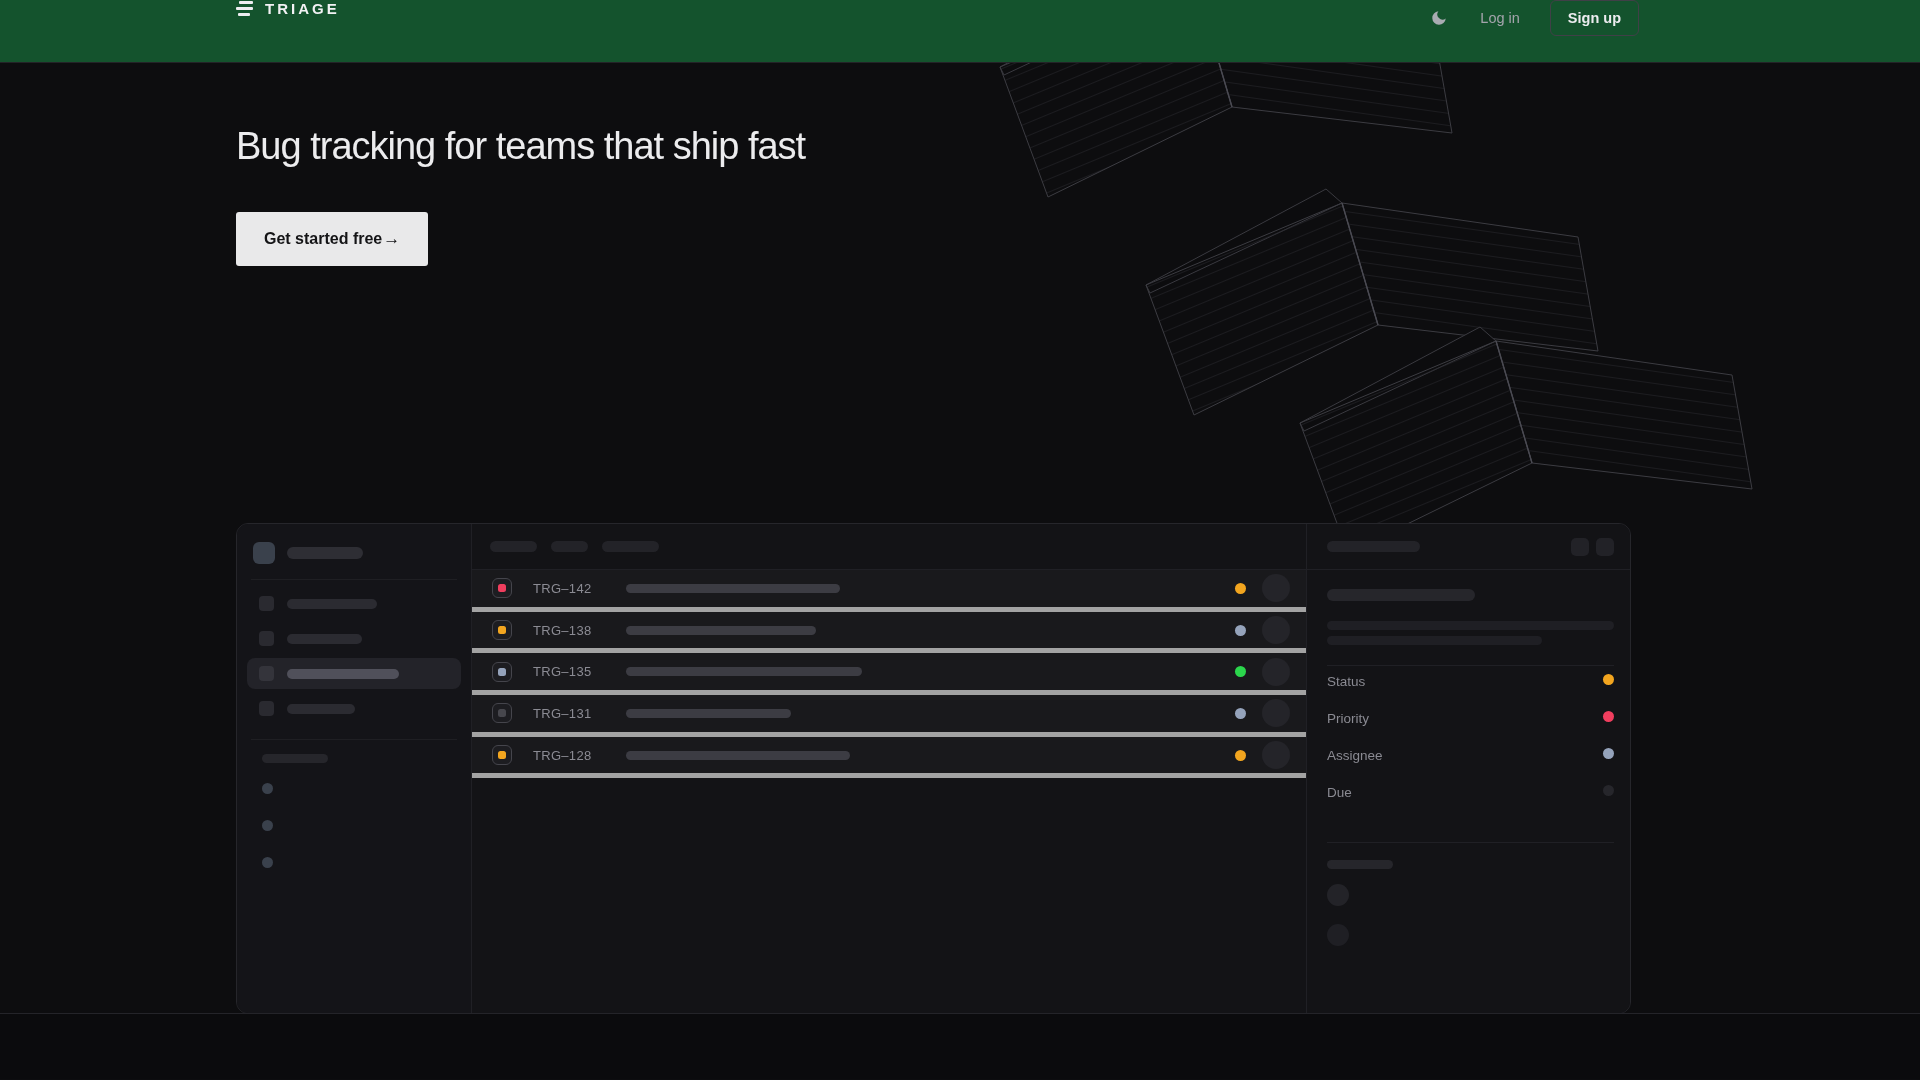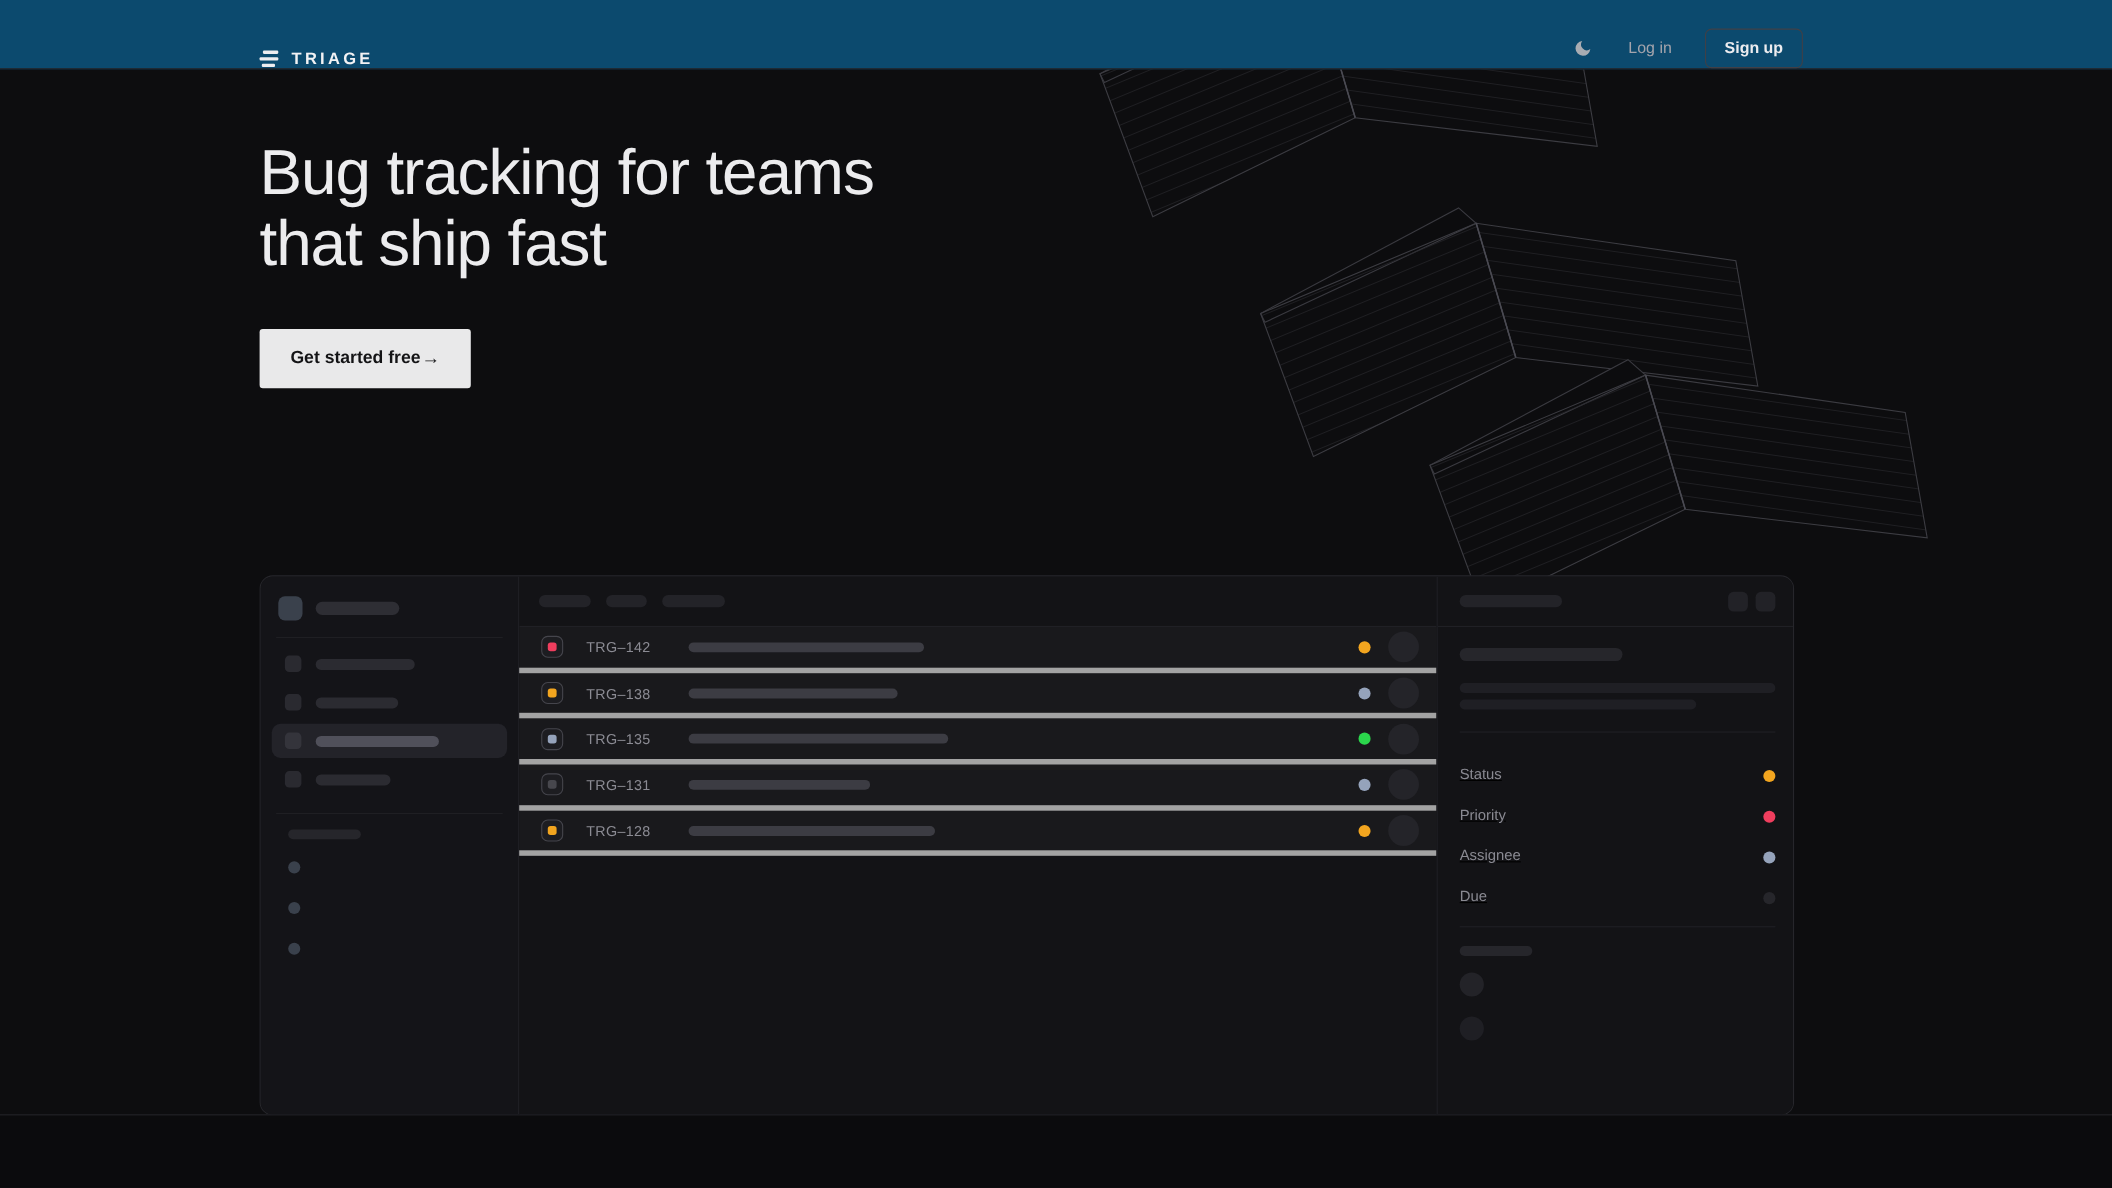--- a/index.html
+++ b/index.html
@@ -1,41 +1,41 @@
 <!DOCTYPE html>
 <html><head>
 <meta charset="utf-8">
 <style>
   * { margin:0; padding:0; box-sizing:border-box; }
   html,body { background:#0d0d0f; }
   body { font-family:"Liberation Sans", sans-serif; }
   .page { position:relative; width:1920px; height:1080px; background:#0d0d0f; overflow:hidden; }
 
   
-  .nav { position:relative; z-index:5; display:flex; align-items:flex-end; height:63px;
-         padding:0 281px 0 236px; border-bottom:1px solid #232327; background:#0c4a6e; }
+  .nav { position:relative; z-index:5; display:flex; align-items:flex-start; height:63px;
+         padding:0 281px 0 236px; border-bottom:1px solid #232327; background:#14532d; }
   .brand { display:flex; align-items:center; gap:11px; }
   .logo-mark { display:flex; flex-direction:column; gap:3px; width:18px; }
   .logo-mark i { display:block; height:3px; border-radius:1px; background:#ededf0; }
   .logo-mark i:nth-child(1){ width:14px; margin-left:3px; }
   .logo-mark i:nth-child(2){ width:17px; }
   .logo-mark i:nth-child(3){ width:12px; margin-left:2px; }
   .brand-name { font-size:15px; font-weight:700; letter-spacing:3px; color:#f2f2f4; }
   .nav-right { margin-left:auto; display:flex; align-items:center; gap:30px; }
   .theme-toggle { width:20px; height:20px; cursor:pointer; display:flex; align-items:center; }
   .theme-toggle svg { width:18px; height:18px; fill:#a9acb2; }
   .login-link { font-size:14.5px; color:#a4a4ac; cursor:pointer; }
   .signup-btn { font-size:14.5px; color:#ececef; background:transparent; border:1px solid #404047;
                 border-radius:6px; padding:9px 17px; cursor:pointer; font-family:inherit;font-weight:bold; }
 
   
   .hero { position:relative; height:951px; border-bottom:1px solid #242429; overflow:hidden; background:#0d0d0f; }
   .bg-shapes { position:absolute; top:0; left:0; pointer-events:none; }
   .hero-copy { position:relative; z-index:2; padding:62px 0 0 236px; }
-  .hero-title { font-size:58px; line-height:1.12; font-weight:500; letter-spacing:-1px;
+  .hero-title { font-size:38px; line-height:1.12; font-weight:500; letter-spacing:-1px;
                 color:#ececee; max-width:620px; }
   .hero-sub { margin-top:36px; font-size:19px; line-height:1.6; color:#85858d; max-width:470px; }
   .cta-btn { margin-top:44px; display:inline-flex; align-items:center; gap:1px; background:#e9e9ea;
              color:#141416; border:none; border-radius:3px; padding:17px 28px; font-size:16px;
              font-weight:700; font-family:inherit; cursor:pointer; }
   .cta-arrow { font-size:17px; font-weight:400; }
 
   
   .mockup { position:absolute; z-index:2; left:236px; top:460px; width:1395px; height:491px;
             background:#131316; border:1px solid #26262b; border-radius:12px; display:flex; overflow:hidden; }
@@ -83,21 +83,21 @@
   .dt-head-pill { width:93px; height:11px; border-radius:6px; background:#232328; }
   .dt-head-actions { margin-left:auto; display:flex; gap:7px; }
   .dt-sq { width:18px; height:18px; border-radius:5px; background:#222227; cursor:pointer; }
   .dt-body { padding:18px 20px 0 20px; }
   .dt-title-pill { width:148px; height:12px; border-radius:6px; background:#26262b; margin-top:1px; }
   .dt-line { height:9px; border-radius:4.5px; background:#1f1f24; }
   .dt-line1 { width:287px; margin-top:20px; }
   .dt-line2 { width:215px; margin-top:6px; }
   .dt-div { height:1px; background:#202025; margin-top:20px; }
   .dt-fields { margin-top:8px; }
-  .dt-field { display:flex; align-items:flex-end; height:37px;text-decoration:underline; }
+  .dt-field { display:flex; align-items:flex-start; height:37px; }
   .dt-label { font-size:13.5px; color:#8a8a92; }
   .dt-dot { margin-left:auto; width:11px; height:11px; border-radius:50%; }
   .dt-pill2 { width:66px; height:9px; border-radius:5px; background:#26262b; margin-top:17px; }
   .dt-c1 { width:22px; height:22px; border-radius:50%; background:#232328; margin-top:15px; }
   .dt-c2 { width:22px; height:22px; border-radius:50%; background:#1f1f24; margin-top:18px; }
 
   
   .footer { height:65px; background:#0b0b0d; }
 </style>
 </head>

